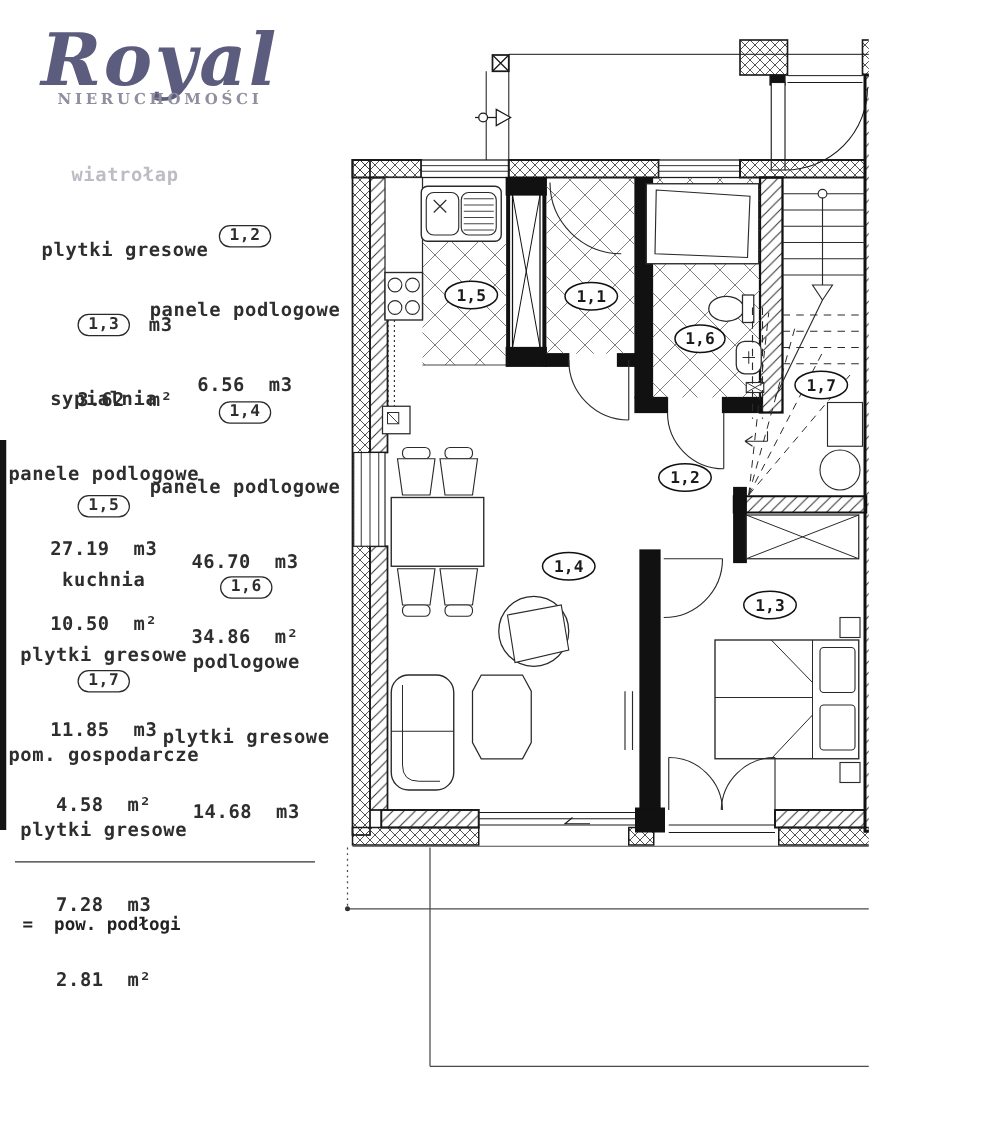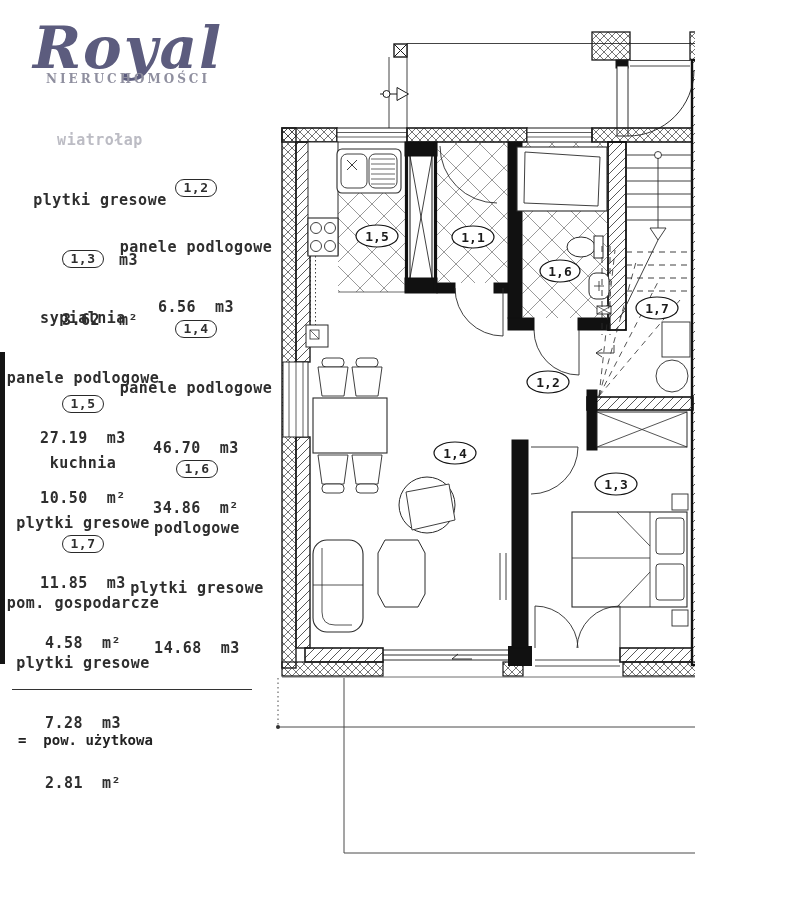--- a/index.html
+++ b/index.html
@@ -83,21 +83,21 @@
   <div class="lg-entry e17">
     <div><span class="lg-badge">1,7</span></div>
     <div>pom. gospodarcze</div>
     <div>plytki gresowe</div>
     <div>7.28  m3</div>
     <div>2.81  m²</div>
   </div>
 
   <div class="sep-line"></div>
   <div class="summary">
-    <div>=  pow. użytkowa</div>
+    <div>=  pow. podłogi</div>
   </div>
 
   <div class="black-bar"></div>
 
   <svg width="787" height="905" viewBox="0 0 787 905">
     <defs>
       <pattern id="pxw" width="8" height="8" patternUnits="userSpaceOnUse">
         <path d="M0,0 L8,8 M8,0 L0,8" stroke="#3a3a3a" stroke-width="0.7" fill="none"></path>
       </pattern>
       <pattern id="pdiag" width="9" height="9" patternUnits="userSpaceOnUse">

